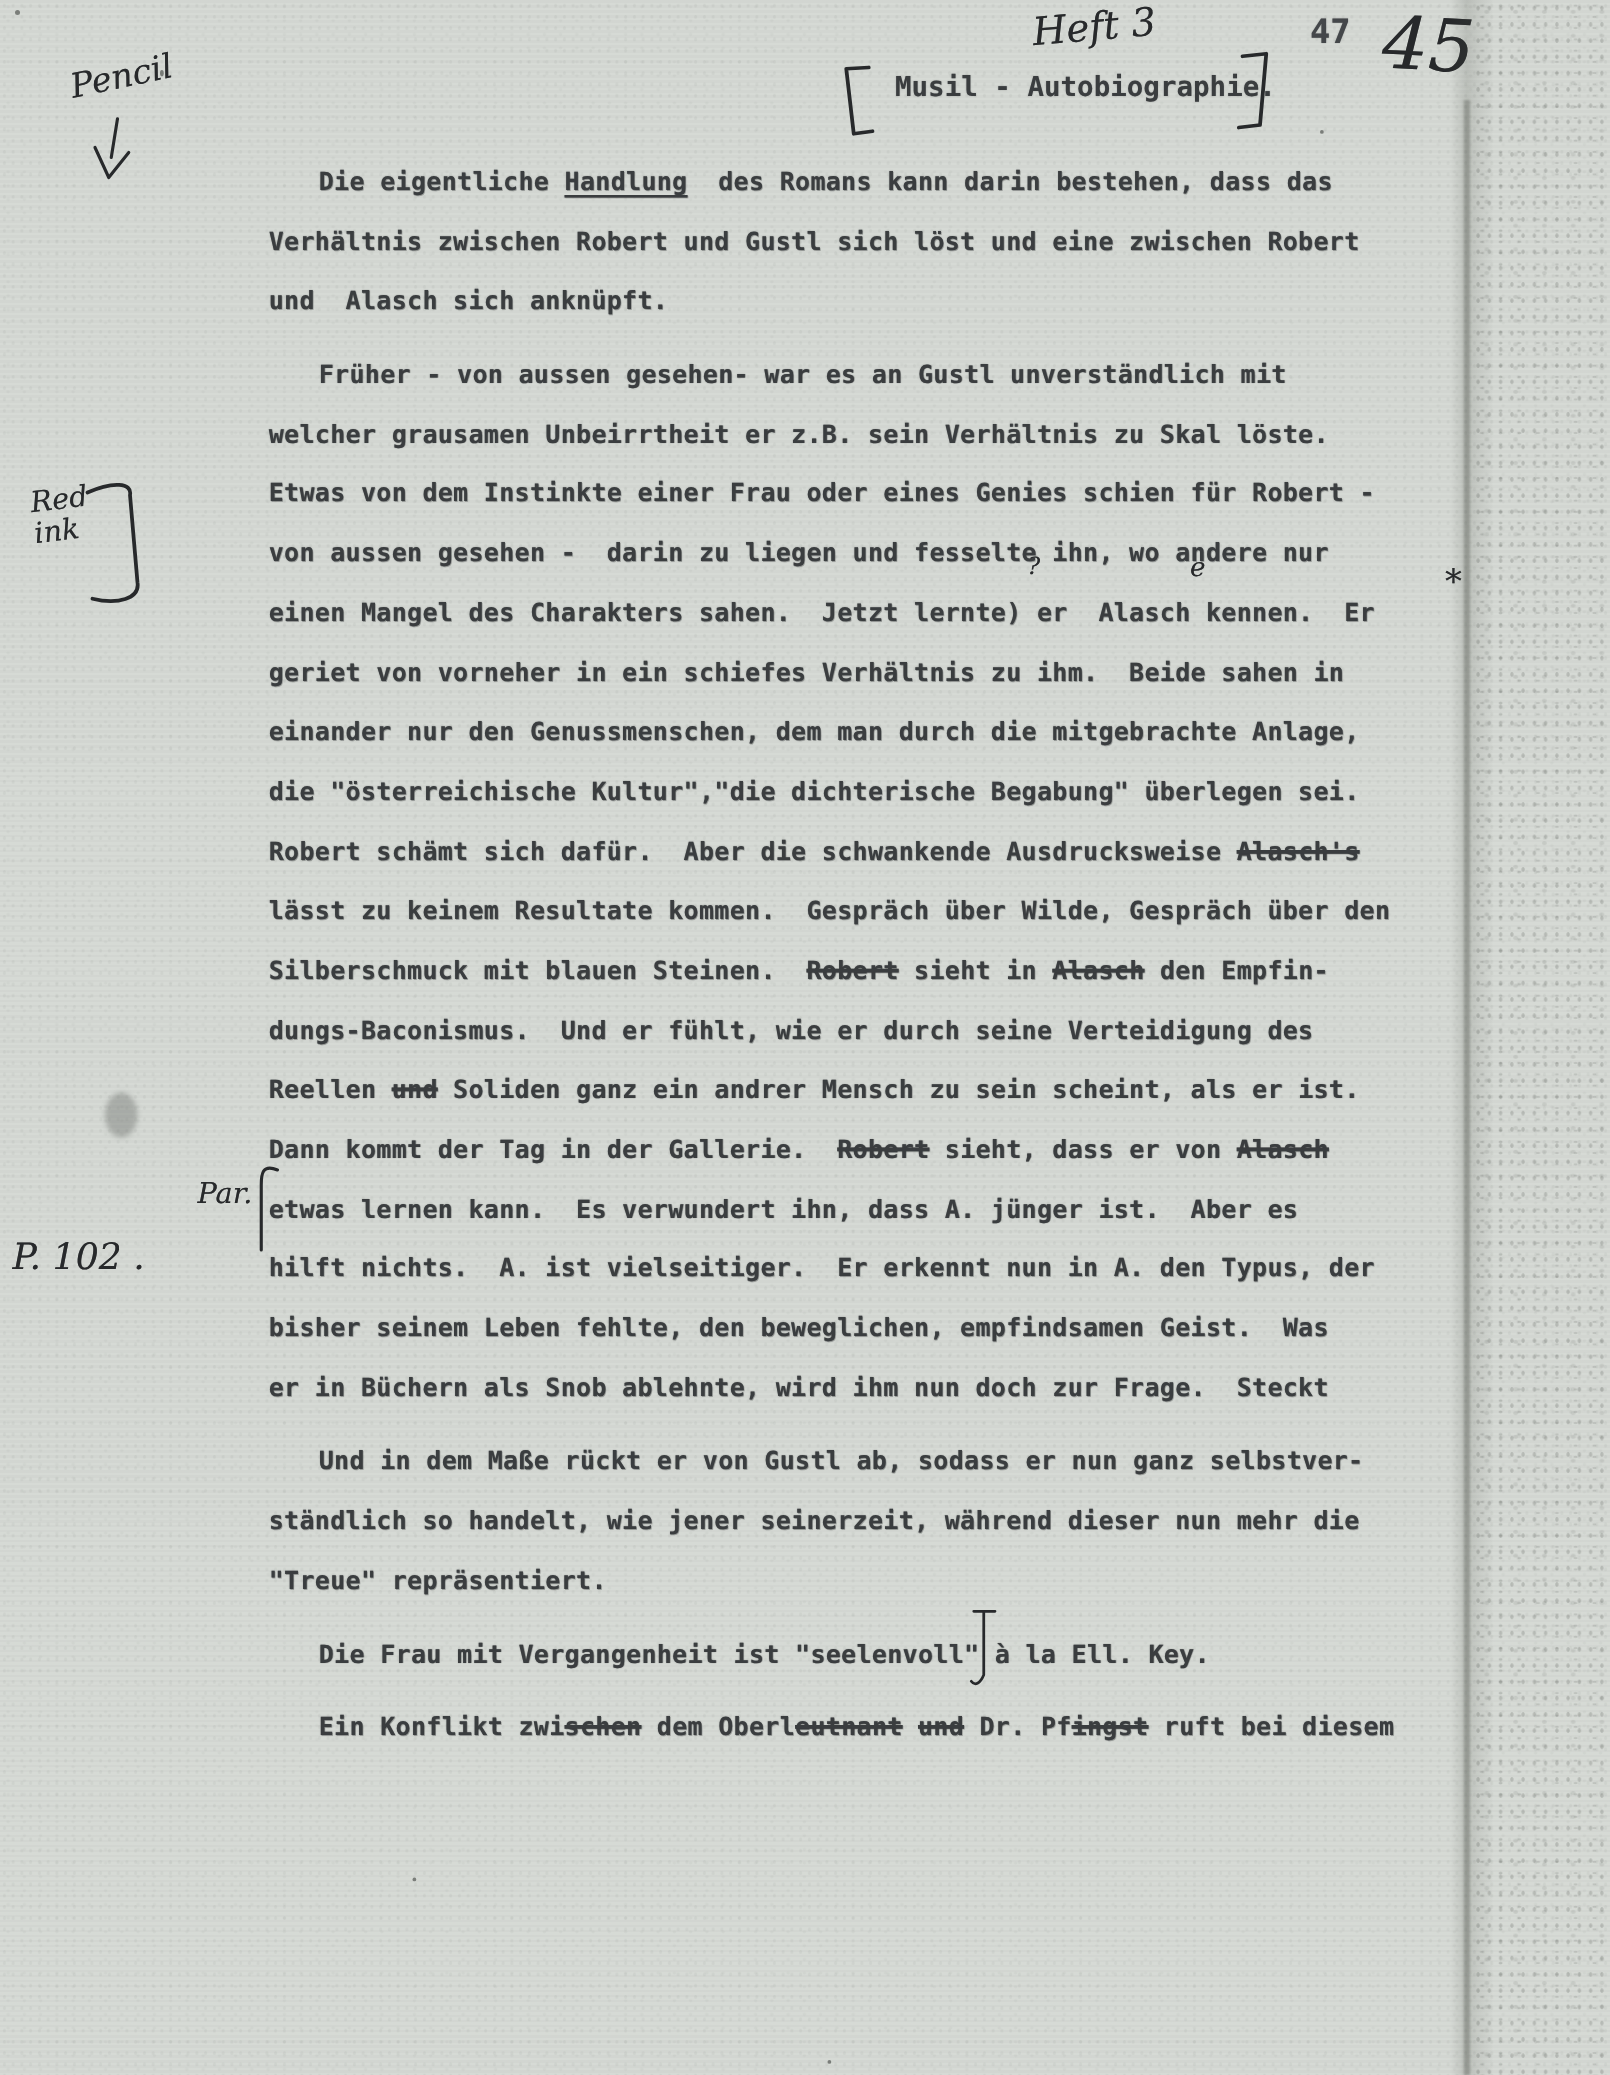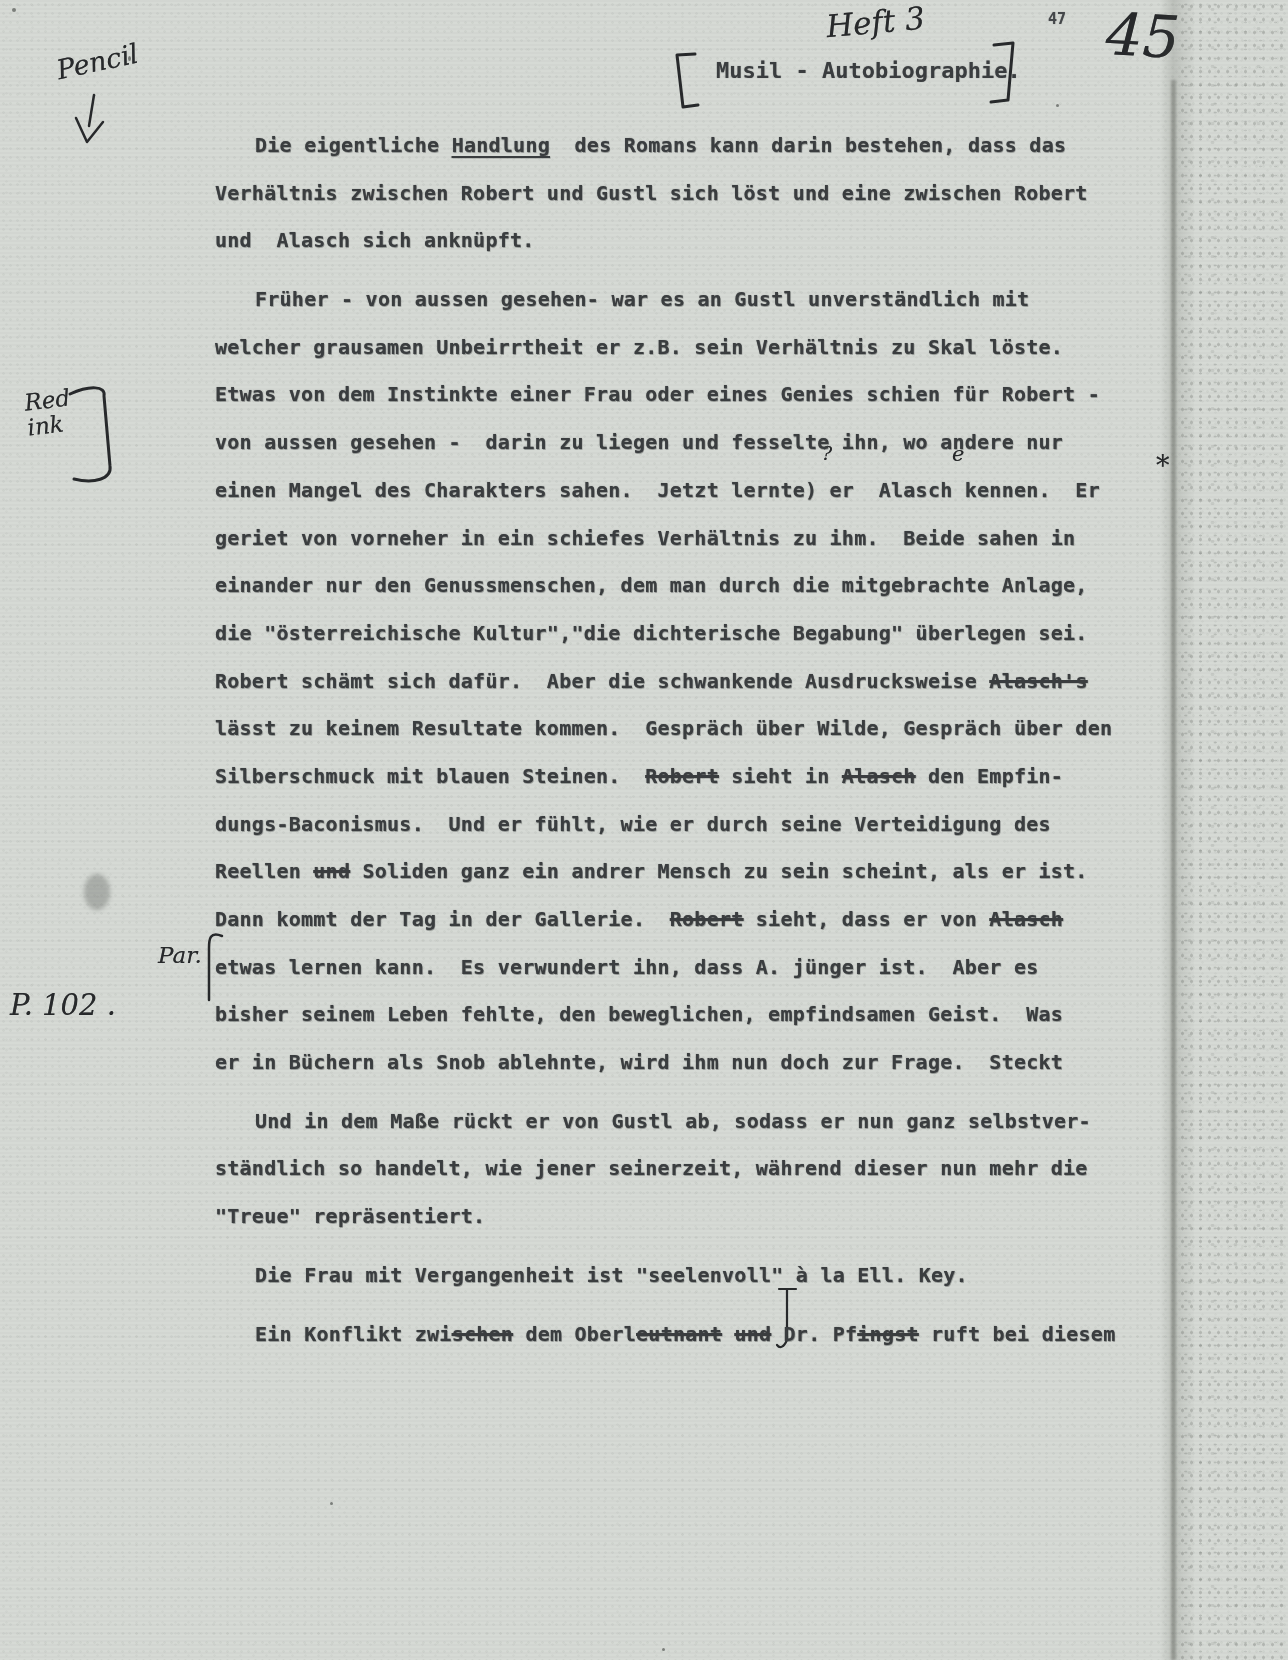--- a/index.html
+++ b/index.html
@@ -68,21 +68,21 @@
   }
   .speck{position:absolute;background:rgba(50,52,50,0.55);border-radius:50%;}
 </style>
 </head>
 <body>
 
 <div class="page">
 
   <div class="hand" style="left:826px;top:4px;font-size:31px;transform:rotate(-5deg);">Heft 3</div>
 
-  <div class="typed-extra" style="left:1048px;top:10px;font-size:15px;">47</div>
+  <div class="typed-extra" style="left:1048px;top:10px;font-size:27px;">47</div>
 
   <div class="hand" style="left:1106px;top:2px;font-size:58px;transform:rotate(3deg);">45</div>
 
   <svg class="mark" style="left:668px;top:46px;" width="30" height="70" viewBox="0 0 30 70">
     <path d="M27 8 L9 9 L15 61 L30 59" stroke-width="3"></path>
   </svg>
   <div class="typed-extra" style="left:700px;top:58px;font-size:22px;color:#3a3d3f;padding-left:16px;">Musil - Autobiographie.</div>
   <svg class="mark" style="left:990px;top:38px;" width="30" height="70" viewBox="0 0 30 70">
     <path d="M4 7 L23 5 L18 62 L1 64" stroke-width="3"></path>
   </svg>
@@ -128,20 +128,21 @@
         <div class="line"><span>geriet von vorneher in ein schiefes Verhältnis zu ihm.  Beide sahen in</span></div>
         <div class="line"><span>einander nur den Genussmenschen, dem man durch die mitgebrachte Anlage,</span></div>
         <div class="line"><span>die "österreichische Kultur","die dichterische Begabung" überlegen sei.</span></div>
         <div class="line"><span>Robert schämt sich dafür.  Aber die schwankende Ausdrucksweise </span><span class="seg-s">Alasch's</span></div>
         <div class="line"><span>lässt zu keinem Resultate kommen.  Gespräch über Wilde, Gespräch über den</span></div>
         <div class="line"><span>Silberschmuck mit blauen Steinen.  </span><span class="seg-s">Robert</span><span> sieht in </span><span class="seg-s">Alasch</span><span> den Empfin-</span></div>
         <div class="line"><span>dungs-Baconismus.  Und er fühlt, wie er durch seine Verteidigung des</span></div>
         <div class="line"><span>Reellen </span><span class="seg-s">und</span><span> Soliden ganz ein andrer Mensch zu sein scheint, als er ist.</span></div>
         <div class="line"><span>Dann kommt der Tag in der Gallerie.  </span><span class="seg-s">Robert</span><span> sieht, dass er von </span><span class="seg-s">Alasch</span></div>
         <div class="line"><span>etwas lernen kann.  Es verwundert ihn, dass A. jünger ist.  Aber es</span></div>
+        <div class="line"><span>hilft nichts.  A. ist vielseitiger.  Er erkennt nun in A. den Typus, der</span></div>
         <div class="line"><span>bisher seinem Leben fehlte, den beweglichen, empfindsamen Geist.  Was</span></div>
         <div class="line"><span>er in Büchern als Snob ablehnte, wird ihm nun doch zur Frage.  Steckt</span></div>
       </div>
       <div class="para">
         <div class="line"><span>Und in dem Maße rückt er von Gustl ab, sodass er nun ganz selbstver-</span></div>
         <div class="line"><span>ständlich so handelt, wie jener seinerzeit, während dieser nun mehr die</span></div>
         <div class="line"><span>"Treue" repräsentiert.</span></div>
       </div>
       <div class="para">
         <div class="line"><span>Die Frau mit Vergangenheit ist "seelenvoll" à la Ell. Key.</span></div>

